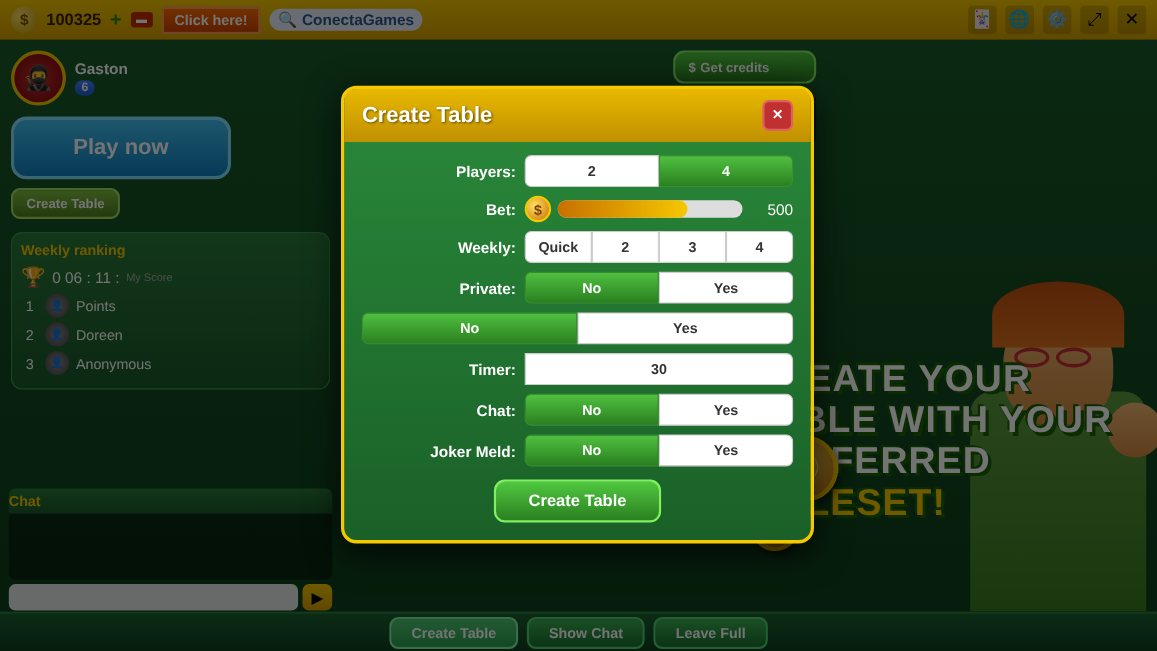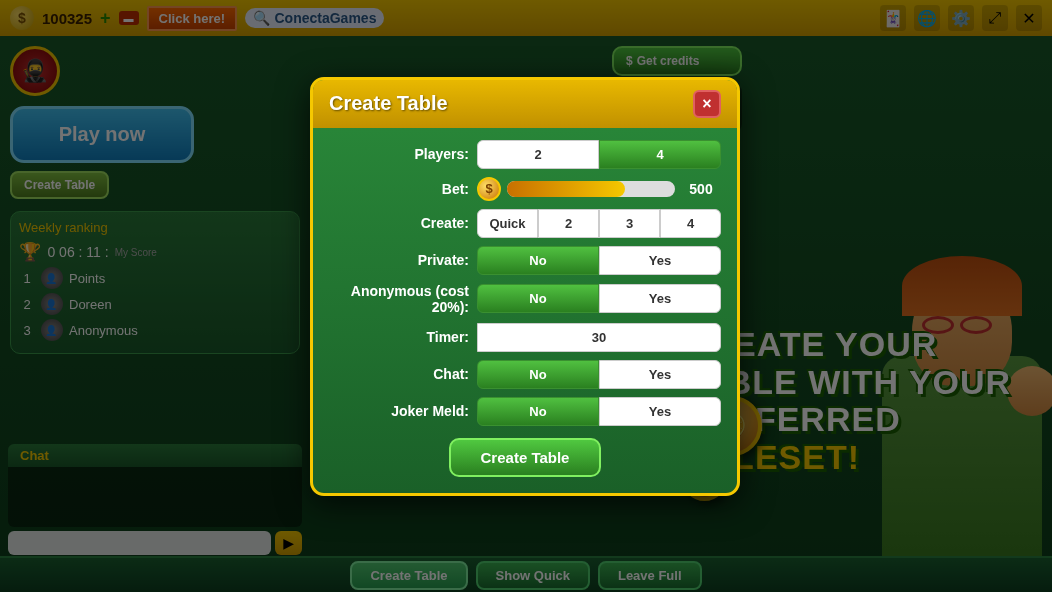--- a/index.html
+++ b/index.html
@@ -108,21 +108,21 @@
       background: linear-gradient(180deg, #4080ff, #2060cc);
       color: #fff;
       font-size: 11px;
       font-weight: bold;
       padding: 1px 6px;
       border-radius: 8px;
     }
 
     .play-now-btn {
       display: block;
-      width: 184px;
+      width: 200px;
       background: linear-gradient(180deg, #40c0f0, #1080c0);
       color: #fff;
       font-size: 20px;
       font-weight: bold;
       text-align: center;
       padding: 14px 20px;
       border-radius: 14px;
       border: 3px solid #80e0ff;
       cursor: pointer;
       margin-bottom: 8px;
@@ -142,21 +142,21 @@
     }
 
     .weekly-ranking {
       background: linear-gradient(180deg, #2a7a3a, #1a5a2a);
       border-radius: 10px;
       padding: 8px;
       border: 1px solid #3a9a4a;
     }
     .weekly-ranking-title {
       color: #f5c800;
-      font-weight: normal;
+      font-weight: bold;
       font-size: 13px;
       margin-bottom: 6px;
     }
     .ranking-row {
       display: flex;
       align-items: center;
       gap: 6px;
       color: #fff;
       font-size: 13px;
       margin-bottom: 4px;
@@ -183,21 +183,21 @@
       left: 0;
       width: 310px;
       height: 120px;
       padding: 8px;
     }
     .chat-title {
       color: #f5c800;
       font-weight: bold;
       font-size: 13px;
       background: linear-gradient(180deg, #2a7a3a, #1a5a2a);
-      padding: 4px 12px;
+      padding: 4px 0;
       border-radius: 6px 6px 0 0;
     }
     .chat-body {
       background: rgba(0,0,0,0.4);
       height: 60px;
       border-radius: 0 0 6px 6px;
     }
     .chat-input-row {
       display: flex; gap: 4px; margin-top: 4px;
     }
@@ -415,24 +415,24 @@
       overflow: visible;
     }
     .bet-slider-fill {
       height: 100%;
       background: linear-gradient(90deg, #c87000, #f5c800);
       border-radius: 8px;
       width: 70%;
     }
     .bet-value {
       color: #fff;
-      font-weight: bold;
+      font-weight: normal;
       font-size: 14px;
       min-width: 40px;
-      text-align: center;
+      text-align: right;
     }
 
     .modal-footer {
       display: flex;
       justify-content: center;
       margin-top: 12px;
     }
     .create-table-main-btn {
       background: linear-gradient(180deg, #50c840, #2a8020);
       color: #fff;
@@ -463,20 +463,26 @@
   <div class="top-bar-icon">🃏</div>
   <div class="top-bar-icon">🌐</div>
   <div class="top-bar-icon">⚙️</div>
   <div class="top-bar-icon">⤢</div>
   <div class="top-bar-icon">✕</div>
 </div>
 
 <div class="left-panel">
   <div class="user-area">
     <div class="avatar-circle">🥷</div>
+    <div class="user-name-area">
+      <div class="user-name">Gaston</div>
+      <span class="level-badge">
+        <span>6</span>
+      </span>
+    </div>
   </div>
 
   <div class="play-now-btn">Play now</div>
   <div class="create-table-btn-small">Create Table</div>
 
   <div class="weekly-ranking">
     <div class="weekly-ranking-title">Weekly ranking</div>
     <div class="my-score-row">
       <span class="trophy-icon">🏆</span>
       <div class="score-info">
@@ -554,21 +560,21 @@
       <span style="color:#f5c800;">RULESET!</span>
     </div>
   </div>
 
   <div class="coin-deco" style="left:30px; bottom:100px;">🪙</div>
   <div class="coin-deco" style="left:10px; bottom:55px; width:45px; height:45px; font-size:18px;">🪙</div>
 </div>
 
 <div class="bottom-bar">
   <button class="bottom-btn active">Create Table</button>
-  <button class="bottom-btn">Show Quick</button>
+  <button class="bottom-btn">Show Chat</button>
   <button class="bottom-btn">Leave Full</button>
 </div>
 
 <div class="modal-overlay">
   <div class="modal">
     <div class="modal-header">
       <span class="modal-title">Create Table</span>
       <div class="modal-close">×</div>
     </div>
     <div class="modal-body">
@@ -587,39 +593,38 @@
           <div class="bet-coin">$</div>
           <div class="bet-slider">
             <div class="bet-slider-fill"></div>
           </div>
           <span class="bet-value">500</span>
         </div>
       </div>
 
 
       <div class="form-row">
-        <span class="form-label">Create:</span>
+        <span class="form-label">Weekly:</span>
         <div class="options-group">
           <div class="option-btn">Quick</div>
           <div class="option-btn">2</div>
           <div class="option-btn">3</div>
           <div class="option-btn">4</div>
         </div>
       </div>
 
       <div class="form-row">
         <span class="form-label">Private:</span>
         <div class="options-group">
           <div class="option-btn selected">No</div>
           <div class="option-btn">Yes</div>
         </div>
       </div>
 
       <div class="form-row">
-        <span class="form-label">Anonymous (cost 20%):</span>
         <div class="options-group">
           <div class="option-btn selected">No</div>
           <div class="option-btn">Yes</div>
         </div>
       </div>
 
       <div class="form-row">
         <span class="form-label">Timer:</span>
         <div class="options-group">
           <div class="option-btn">30</div>

